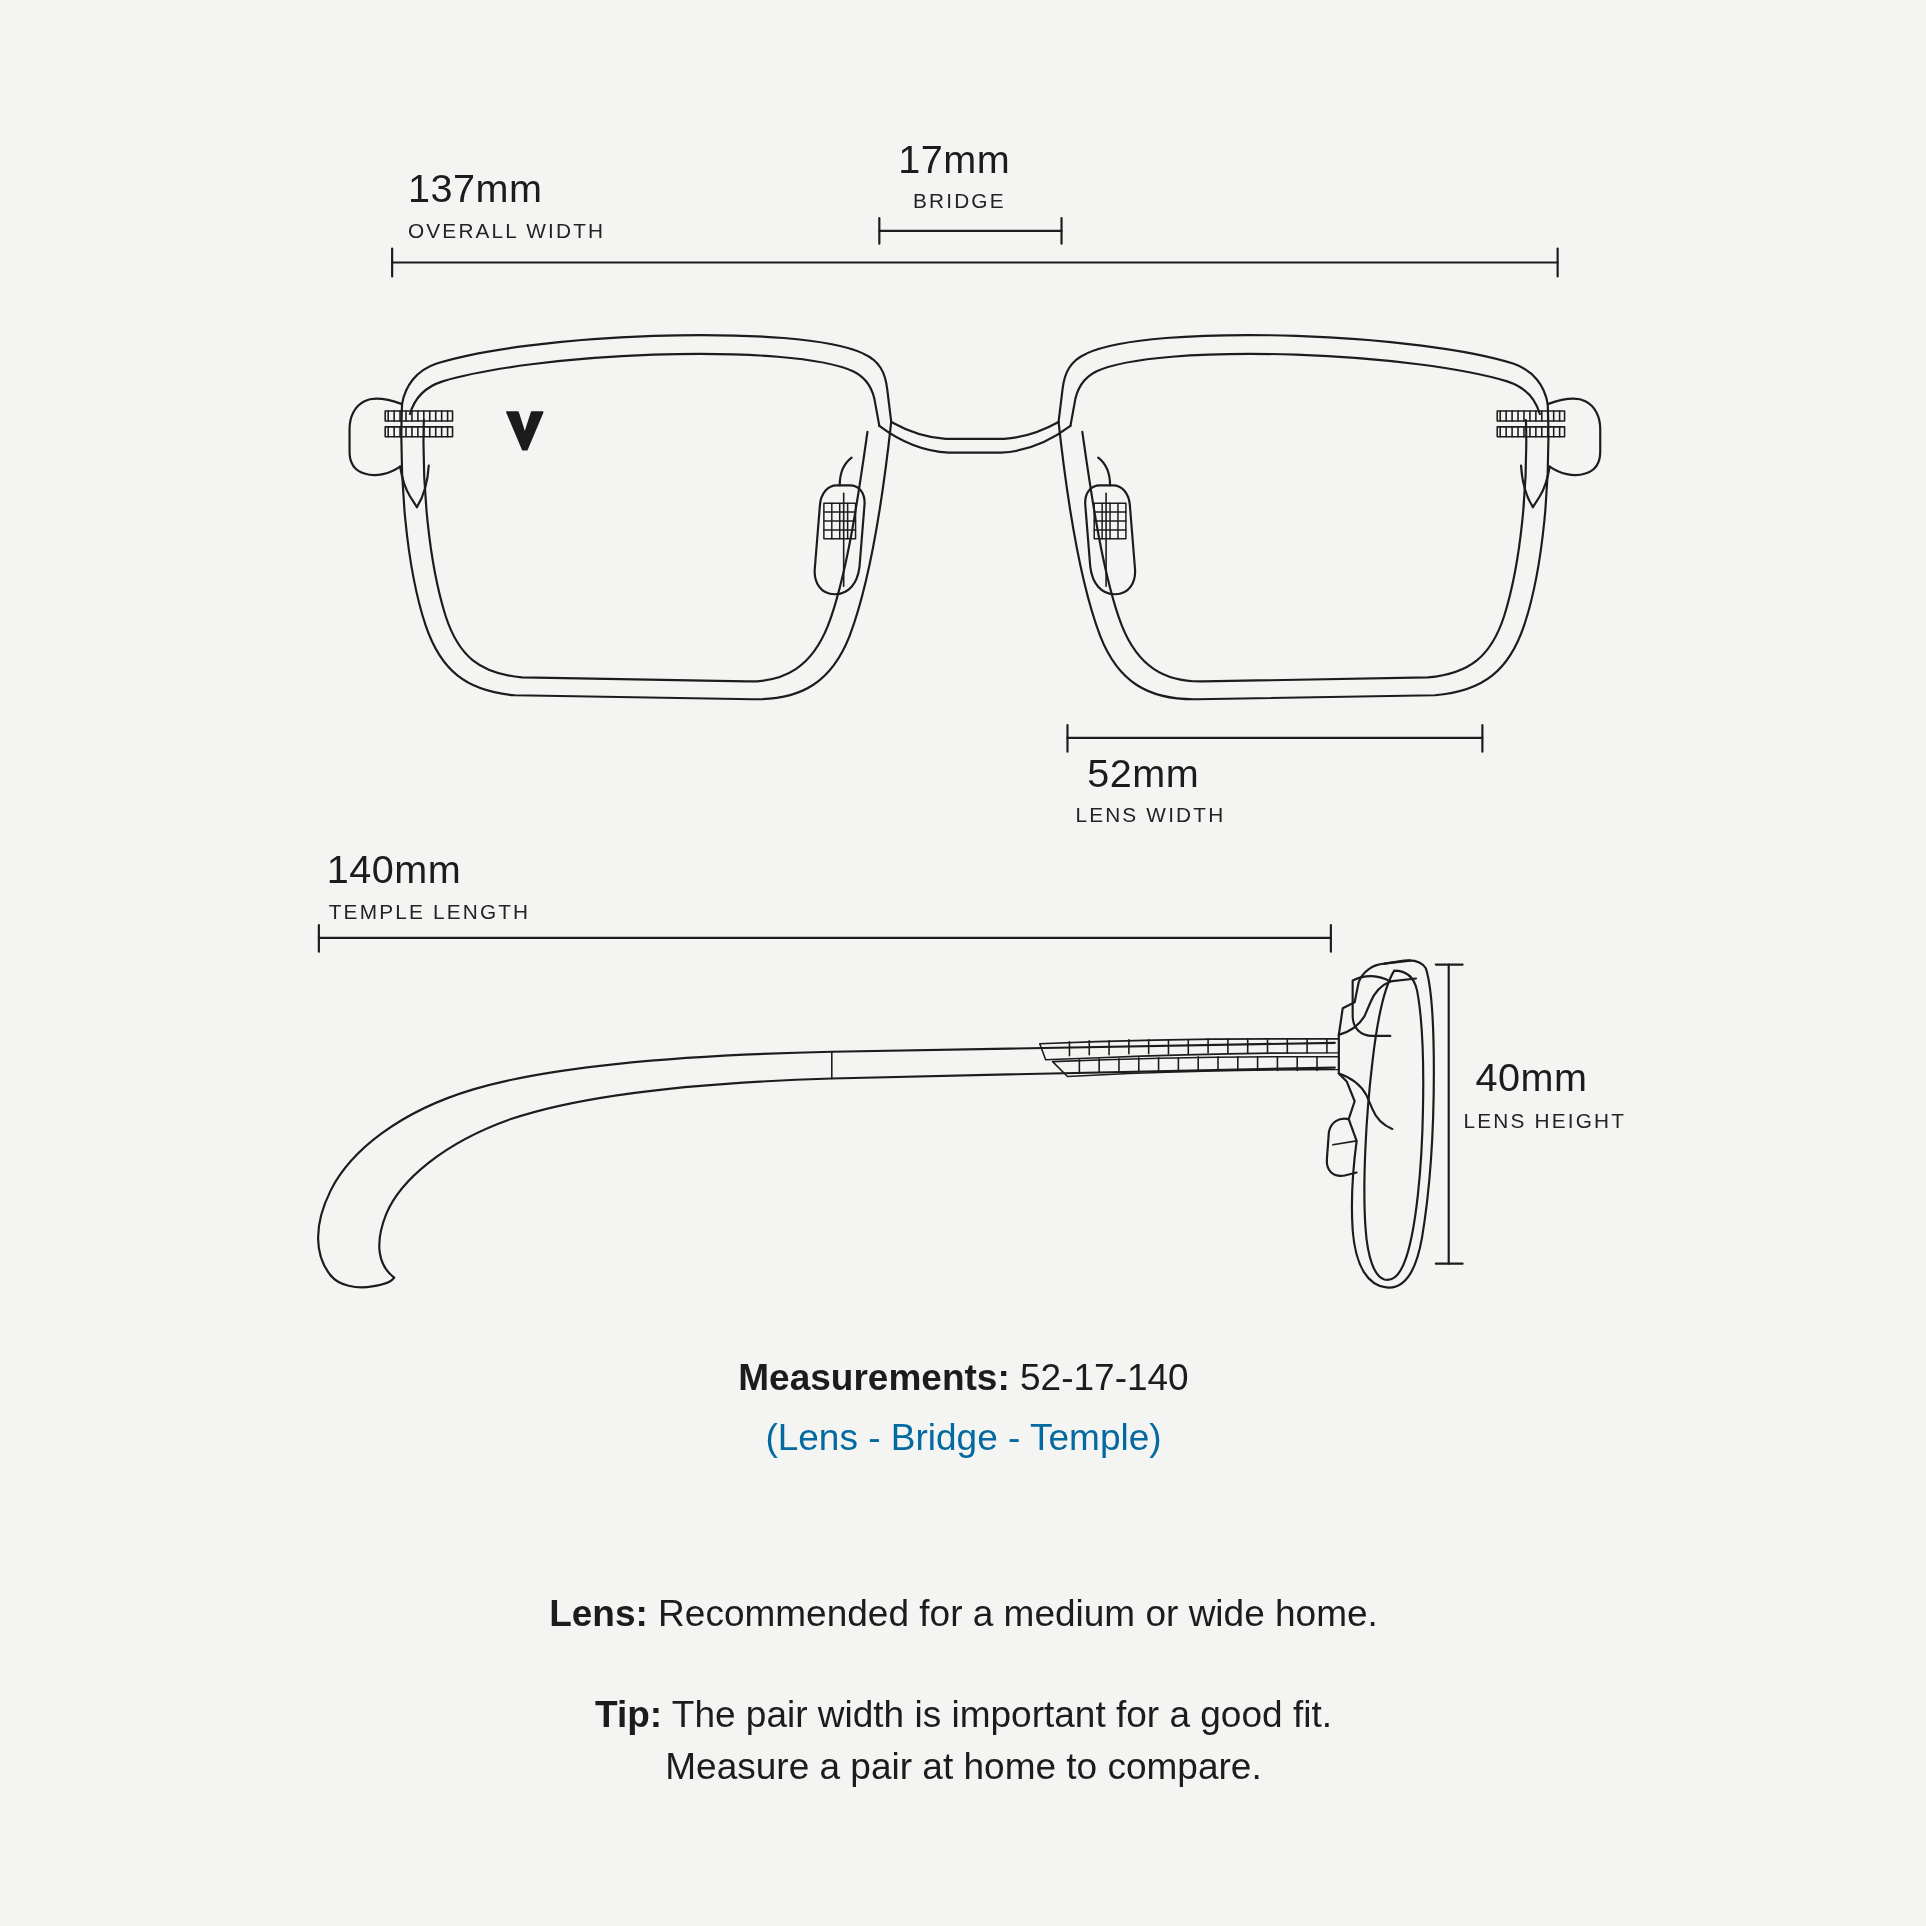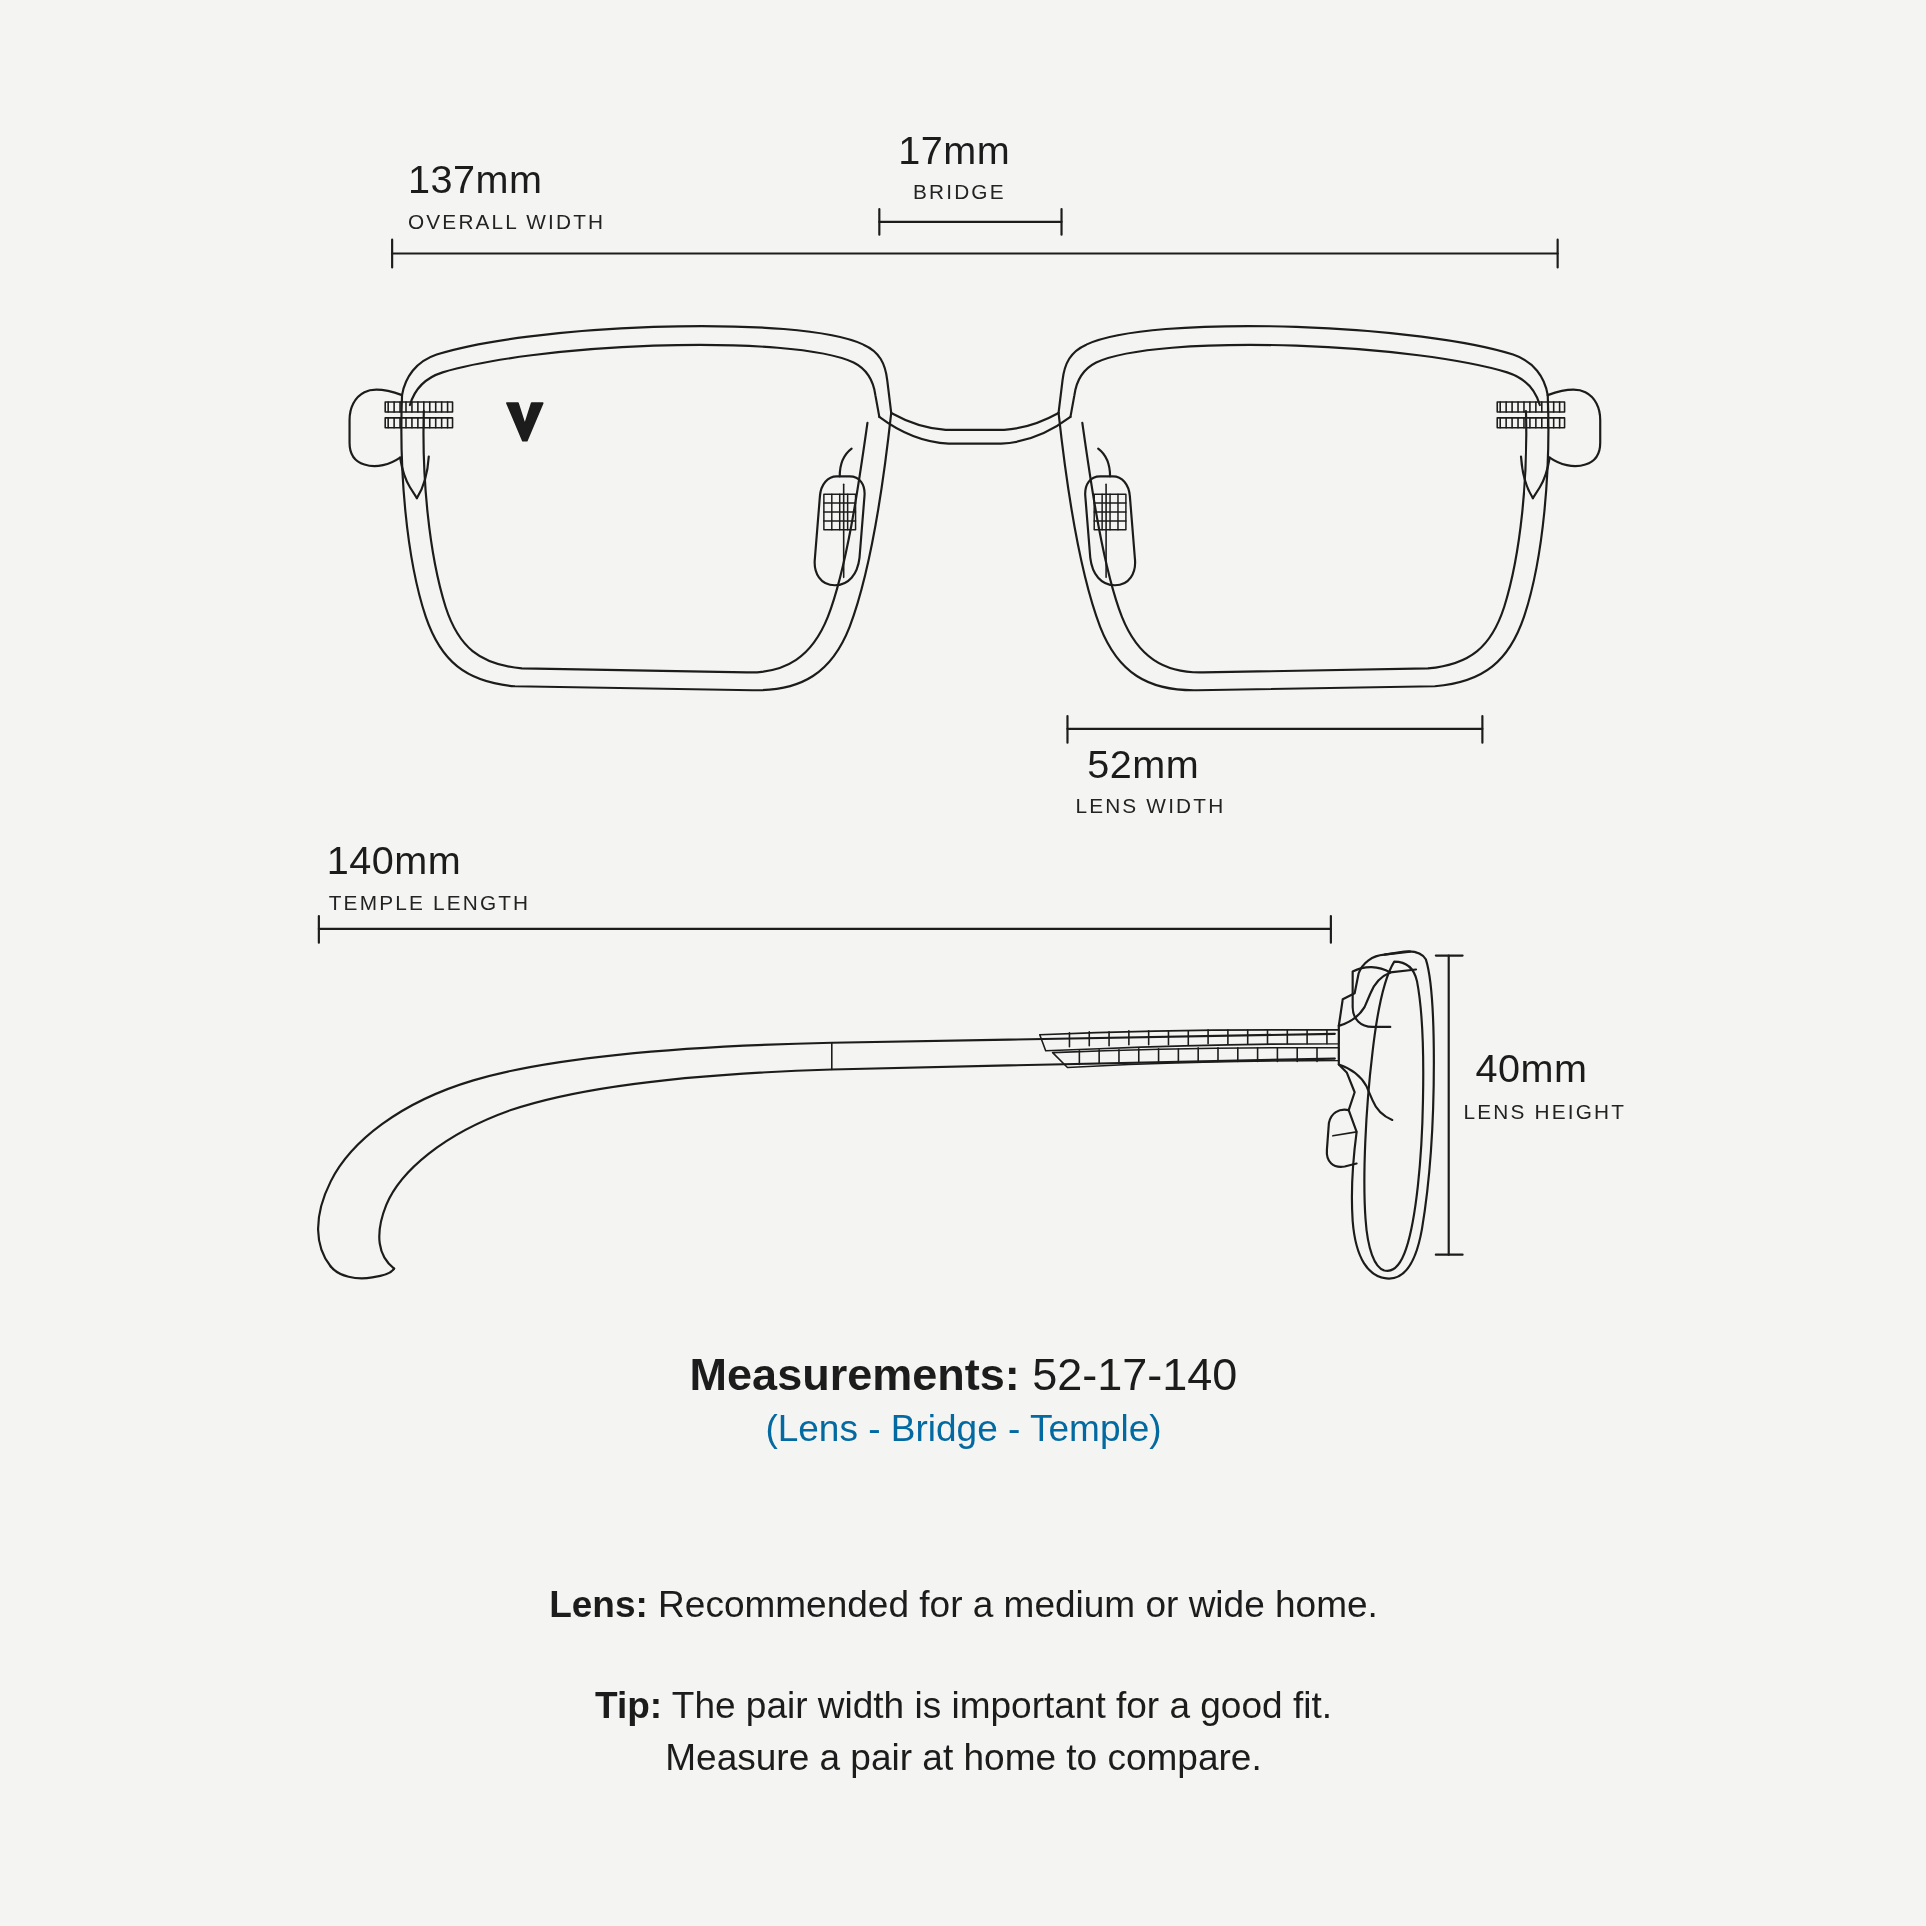--- a/index.html
+++ b/index.html
@@ -10,21 +10,21 @@
   body {
     width: 1927px;
     height: 1927px;
     font-family: "Liberation Sans", sans-serif;
     color: #1c1c1c;
     overflow: hidden;
     position: relative;
   }
   .canvas {
     position: absolute;
-    left: 0; top: 3px;
+    left: 0; top: 12px;
     width: 1927px;
     height: 1558px;
   }
   svg.diagram {
     position: absolute;
     left: 0; top: 0;
     width: 1927px;
     height: 1927px;
   }
   .dim-value {
@@ -39,21 +39,21 @@
     fill: #232323;
     font-family: "Liberation Sans", sans-serif;
   }
   .text-block {
     position: absolute;
     left: 0;
     width: 1927px;
     text-align: center;
   }
   .meas-line {
-    font-size: 45px;
+    font-size: 37px;
     color: #1c1c1c;
     line-height: 1.45;
   }
   .meas-line b { font-weight: bold; }
   .sub-line {
     font-size: 37px;
     color: #0369a1;
     line-height: 1.5;
   }
   .rec-line {

